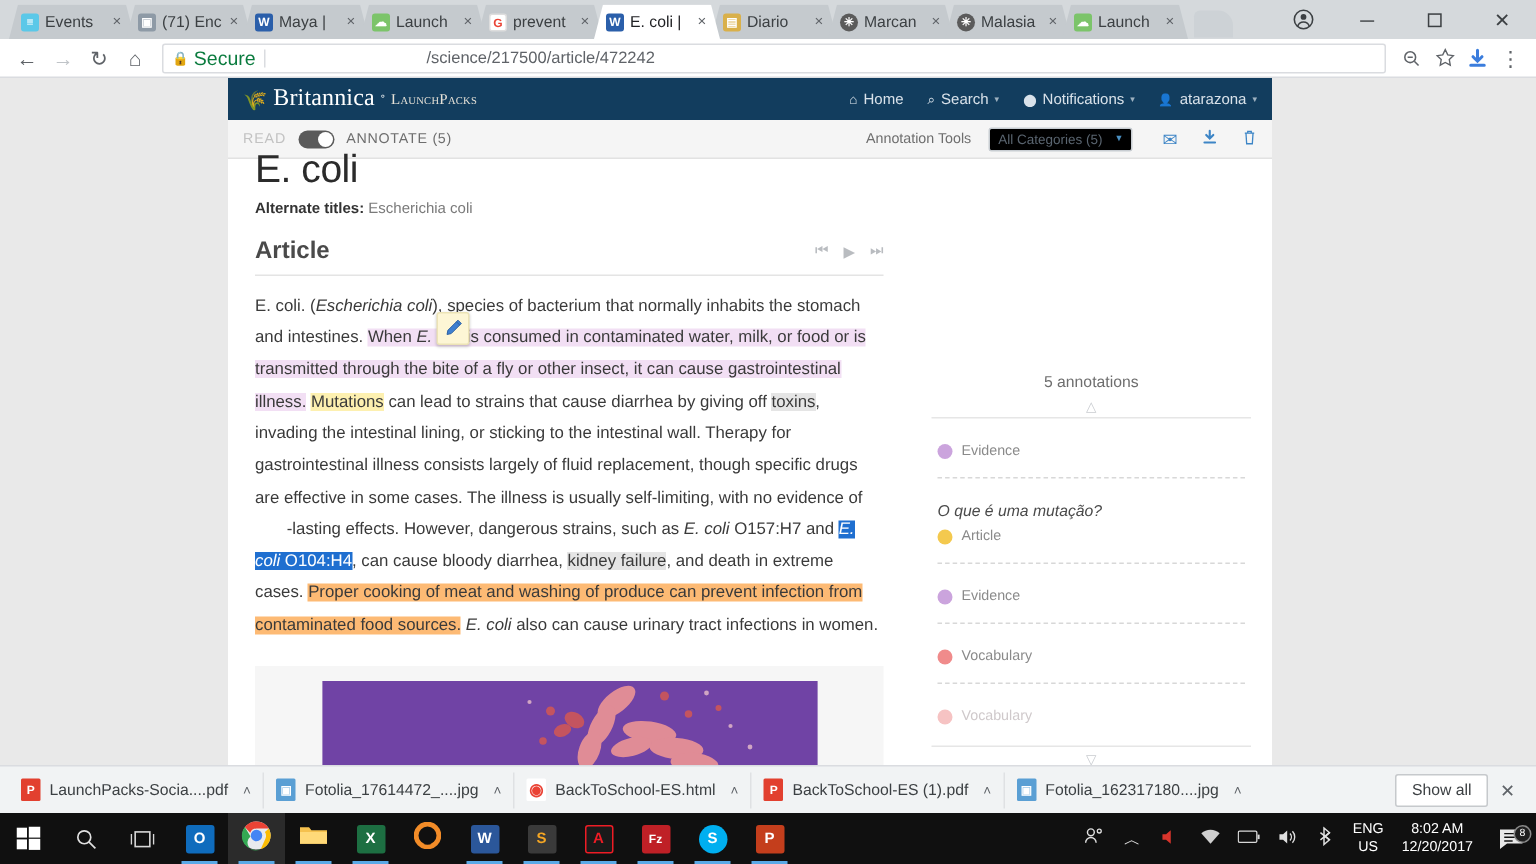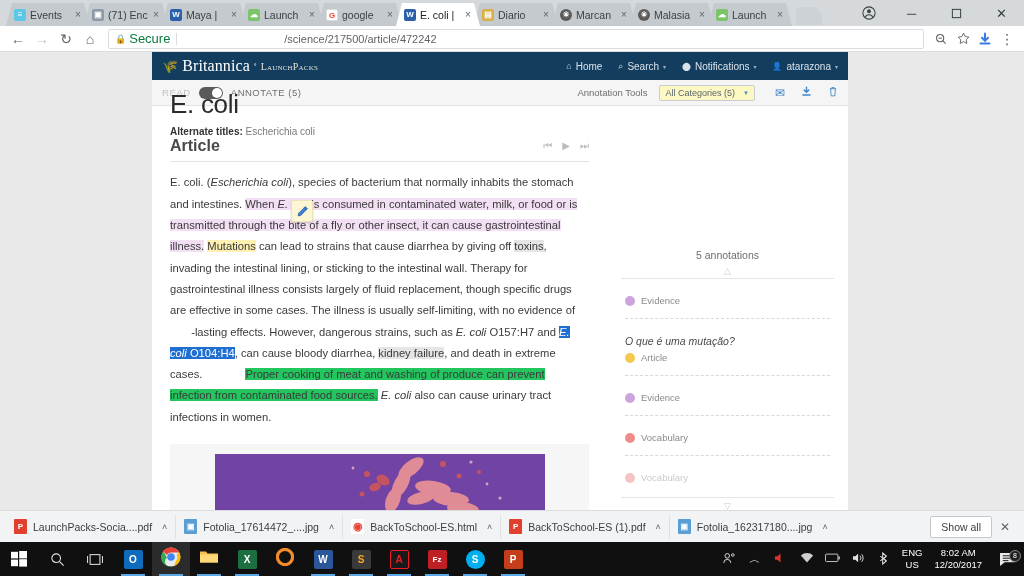--- a/index.html
+++ b/index.html
@@ -100,50 +100,50 @@
   .toggle {
     width:24px; height:12px; border-radius:7px; background:#5a5a5a;
     position:relative; margin: 0 8px; flex:0 0 24px;
   }
   .toggle .knob { position:absolute; right:1px; top:1px; width:10px; height:10px;
     border-radius:50%; background:#fff; }
   .atoolbar .annotate { letter-spacing:.5px; color:#6e6e6e; }
   .atoolbar .atools { margin-left:auto; color:#6e6e6e; font-size:9.5px; }
   .catsel {
     margin-left:12px; border:1px solid #c8cdd2; border-radius:2px;
-    padding:2px 5px; font-size:9px; color:#5a6570; background:#fef9c3;
+    padding:2px 5px; font-size:9px; color:#5a6570; background:#000000;
     display:flex; align-items:center; gap:8px;
   }
   .catsel .cv { font-size:6px; color:#4a90c2; }
   .aicons { display:flex; align-items:center; gap:16px; margin-left:20px; }
   .aicon { color:#3d85c6; font-size:12px; }
 
   
   .bmain { display:flex; height: calc(100% - 54px); align-items: flex-end; }
   .article-col { width:455px; padding: 10px 18px 0 18px; position:relative; }
   .side-col { flex:1; padding: 14px 14px 0 14px; background:#fff;
     border-left:0px; position:relative; }
 
   h1.title { font-size:26px; font-weight:400; color:#2b2b2b; letter-spacing:-.3px;
     margin-bottom:6px; }
-  .alt { font-size:10px; color:#7a7a7a; }
+  .alt { font-size:10px; color:#7a7a7a; margin-bottom:14px; }
   .alt b { color:#333; }
   .artrow { display:flex; align-items:center; border-bottom:1px solid #e4e4e4;
     padding-bottom:6px; margin-bottom:10px; }
   .artrow h2 { font-size:16px; font-weight:700; color:#4a4a4a; }
   .artnav { margin-left:auto; display:flex; gap:10px; color:#b9bcc0; font-size:10px; }
 
   p.body {
     font-size:11.2px; line-height:21.3px; color:#3a3a3a; text-align:left;
   }
   p.body i { font-style:italic; }
   .hl-purple { background:#f2dff4; }
   .hl-yellow { background:#fdf0b0; }
   .hl-red { background:#e5e5e5; }
-  .hl-pink { background:#22c55e;margin-left:40px; }
+  .hl-pink { background:#fdba74; }
   .sel-blue { background:#1f6fd0; color:#fff; }
   .sel-blue i { color:#fff; }
 
   .pencil-pop {
     position:absolute; left:139px; top:121px; width:22px; height:22px;
     background:#fdf6d5; border:1px solid #ece3b6; border-radius:2px;
     box-shadow: 0 1px 2px rgba(0,0,0,.18);
     display:flex; align-items:center; justify-content:center; z-index:9;
   }
   .pencil-pop svg { display:block; }
@@ -233,21 +233,21 @@
       <span class="tlabel">Maya |</span>
       <span class="tclose">×</span>
     </div>
     <div class="tab">
       <span class="fav" style="background:#7cc46a">☁</span>
       <span class="tlabel">Launch</span>
       <span class="tclose">×</span>
     </div>
     <div class="tab">
       <span class="fav" style="background:#fff;color:#ea4335;border:1px solid #ddd">G</span>
-      <span class="tlabel">google</span>
+      <span class="tlabel">prevent</span>
       <span class="tclose">×</span>
     </div>
     <div class="tab active">
       <span class="fav" style="background:#2b5faa">W</span>
       <span class="tlabel">E. coli |</span>
       <span class="tclose">×</span>
     </div>
     <div class="tab">
       <span class="fav" style="background:#d9b04a">▤</span>
       <span class="tlabel">Diario</span>

